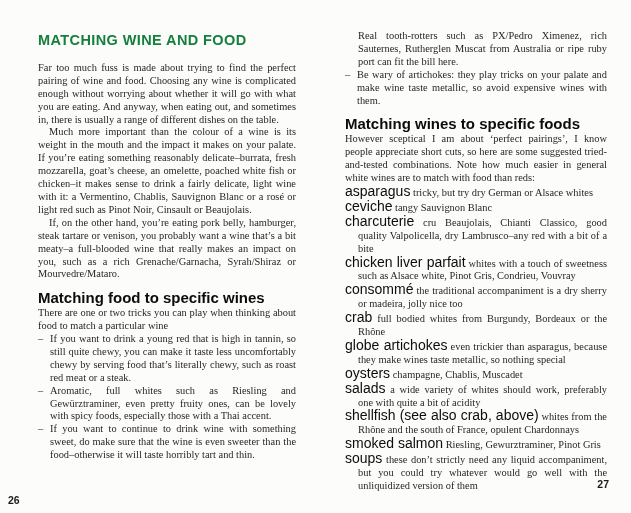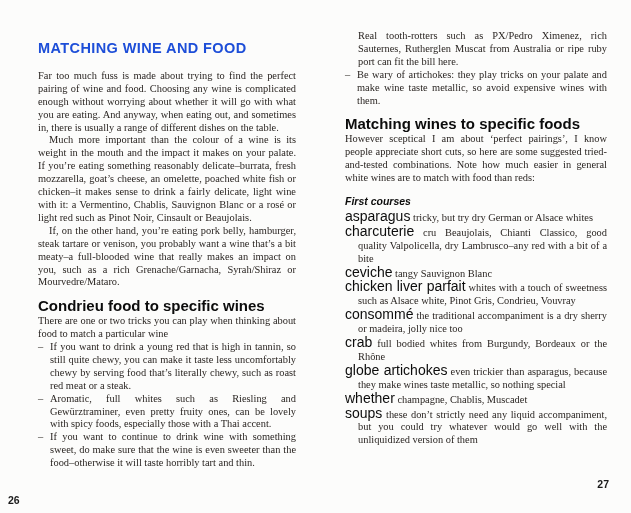--- a/index.html
+++ b/index.html
@@ -14,21 +14,21 @@
   .spread { position: absolute; inset: 0; }
   .col { position: absolute; top: 30px; }
   .col-left  { left: 38px;  width: 258px; }
   .col-right { left: 345px; width: 262px; }
 
   .body-text { font-size: 10.4px; line-height: 12.9px; text-align: justify; }
 
   h1.book-title {
     font-family: "Liberation Sans", sans-serif;
     font-weight: 700; font-size: 14.5px; letter-spacing: .4px;
-    color: #1d4ed8; margin: 12px 0 15px 0;
+    color: #15803d; margin: 4px 0 15px 0;
   }
   .para { margin: 0; }
   .para.indent { text-indent: 11px; }
 
   h2.subhead {
     font-family: "Liberation Sans", sans-serif;
     font-weight: 700; font-size: 15px; color: #0c0c0c;
     margin: 11px 0 2px 0;
   }
   h3.list-head {
@@ -62,21 +62,21 @@
 
 <div class="spread">
 
   <div class="col col-left body-text">
     <h1 class="book-title">MATCHING WINE AND FOOD</h1>
 
     <p class="para">Far too much fuss is made about trying to find the perfect pairing of wine and food. Choosing any wine is complicated enough without worrying about whether it will go with what you are eating. And anyway, when eating out, and sometimes in, there is usually a range of different dishes on the table.</p>
     <p class="para indent">Much more important than the colour of a wine is its weight in the mouth and the impact it makes on your palate. If you’re eating something reasonably delicate–burrata, fresh mozzarella, goat’s cheese, an omelette, poached white fish or chicken–it makes sense to drink a fairly delicate, light wine with it: a Vermentino, Chablis, Sauvignon Blanc or a rosé or light red such as Pinot Noir, Cinsault or Beaujolais.</p>
     <p class="para indent">If, on the other hand, you’re eating pork belly, hamburger, steak tartare or venison, you probably want a wine that’s a bit meaty–a full-blooded wine that really makes an impact on you, such as a rich Grenache/Garnacha, Syrah/Shiraz or Mourvedre/Mataro.</p>
 
-    <h2 class="subhead">Condrieu food to specific wines</h2>
+    <h2 class="subhead">Matching food to specific wines</h2>
     <p class="para">There are one or two tricks you can play when thinking about food to match a particular wine</p>
 
     <div class="bullet">
       <span class="marker">–</span>
       <span class="btext">If you want to drink a young red that is high in tannin, so still quite chewy, you can make it taste less uncomfortably chewy by serving food that’s literally chewy, such as roast red meat or a steak.</span>
     </div>
     <div class="bullet">
       <span class="marker">–</span>
       <span class="btext">Aromatic, full whites such as Riesling and Gewürztraminer, even pretty fruity ones, can be lovely with spicy foods, especially those with a Thai accent.</span>
     </div>
@@ -90,53 +90,64 @@
     <p class="para continuation">Real tooth-rotters such as PX/Pedro Ximenez, rich Sauternes, Rutherglen Muscat from Australia or ripe ruby port can fit the bill here.</p>
 
     <div class="bullet">
       <span class="marker">–</span>
       <span class="btext">Be wary of artichokes: they play tricks on your palate and make wine taste metallic, so avoid expensive wines with them.</span>
     </div>
 
     <h2 class="subhead">Matching wines to specific foods</h2>
     <p class="para">However sceptical I am about ‘perfect pairings’, I know people appreciate short cuts, so here are some suggested tried-and-tested combinations. Note how much easier in general white wines are to match with food than reds:</p>
 
-    <h3 class="list-head">First courses</h3>
 
     <p class="entry">
       <span class="term">asparagus</span>
       <span>tricky, but try dry German or Alsace whites</span>
     </p>
     <p class="entry">
+      <span class="term">ceviche</span>
+      <span>tangy Sauvignon Blanc</span>
+    </p>
+    <p class="entry">
       <span class="term">charcuterie</span>
       <span>cru Beaujolais, Chianti Classico, good quality Valpolicella, dry Lambrusco–any red with a bit of a bite</span>
-    </p>
-    <p class="entry">
-      <span class="term">ceviche</span>
-      <span>tangy Sauvignon Blanc</span>
     </p>
     <p class="entry">
       <span class="term">chicken liver parfait</span>
       <span>whites with a touch of sweetness such as Alsace white, Pinot Gris, Condrieu, Vouvray</span>
     </p>
     <p class="entry">
       <span class="term">consommé</span>
       <span>the traditional accompaniment is a dry sherry or madeira, jolly nice too</span>
     </p>
     <p class="entry">
       <span class="term">crab</span>
       <span>full bodied whites from Burgundy, Bordeaux or the Rhône</span>
     </p>
     <p class="entry">
       <span class="term">globe artichokes</span>
       <span>even trickier than asparagus, because they make wines taste metallic, so nothing special</span>
     </p>
     <p class="entry">
-      <span class="term">whether</span>
+      <span class="term">oysters</span>
       <span>champagne, Chablis, Muscadet</span>
+    </p>
+    <p class="entry">
+      <span class="term">salads</span>
+      <span>a wide variety of whites should work, preferably one with quite a bit of acidity</span>
+    </p>
+    <p class="entry">
+      <span class="term">shellfish (see also crab, above)</span>
+      <span>whites from the Rhône and the south of France, opulent Chardonnays</span>
+    </p>
+    <p class="entry">
+      <span class="term">smoked salmon</span>
+      <span>Riesling, Gewurztraminer, Pinot Gris</span>
     </p>
     <p class="entry">
       <span class="term">soups</span>
       <span>these don’t strictly need any liquid accompaniment, but you could try whatever would go well with the unliquidized version of them</span>
     </p>
   </div>
 
   <div class="pagenum pagenum-left">26</div>
   <div class="pagenum pagenum-right">27</div>
 

